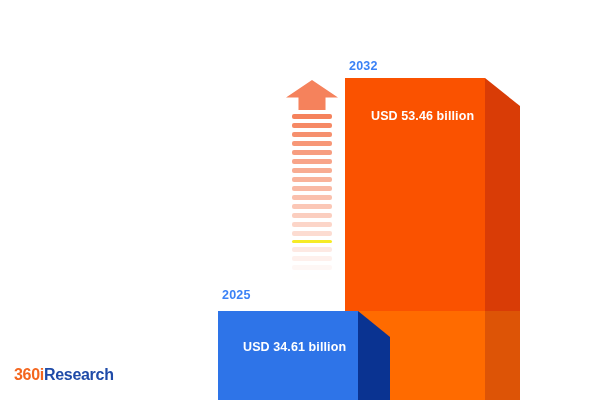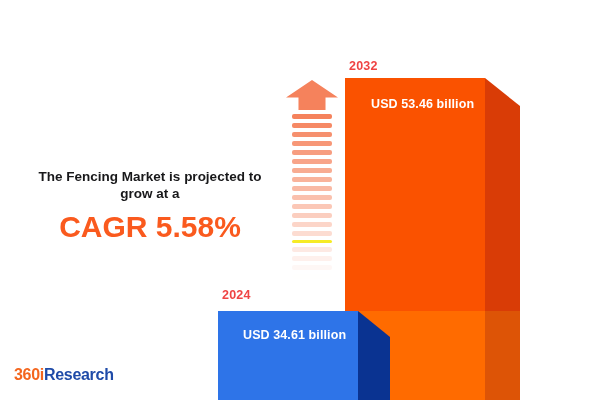--- a/index.html
+++ b/index.html
@@ -162,47 +162,43 @@
     width: 32px;
     background: #0a3391;
     clip-path: polygon(0 0, 100% 26px, 100% 100%, 0 100%);
   }
 
   
   .year-label {
     position: absolute;
     font-size: 12.5px;
     font-weight: bold;
-    color: #ef4444;
+    color: #3b82f6;
     letter-spacing: 0.2px;
   }
   #year-2032 { left: 349px; top: 59px; }
   #year-2024 { left: 222px; top: 288px; }
 
   .value-label {
     position: absolute;
     font-size: 12.5px;
     font-weight: bold;
     color: #ffffff;
     letter-spacing: 0.1px;
+    margin-top: 12px;
   }
   #value-2032 { left: 371px; top: 97px; }
   #value-2024 { left: 243px; top: 328px; }
 </style>
 </head>
 <body>
 
 <div id="infographic">
 
 
-  <div class="statement">
-    <div class="statement-line">The Fencing Market is projected to</div>
-    <div class="statement-line">grow at a</div>
-    <div class="statement-cagr">CAGR 5.58%</div>
-  </div>
 
   <div class="arrow-wrap">
     <div class="arrow-head"></div>
     <div class="arrow-stripes" id="arrow-stripes">
         <div class="stripe" style="background: rgb(245, 130, 92); opacity: 1;"></div>
         <div class="stripe" style="background: rgb(245, 130, 92); opacity: 0.945;"></div>
         <div class="stripe" style="background: rgb(245, 130, 92); opacity: 0.889;"></div>
         <div class="stripe" style="background: rgb(245, 130, 92); opacity: 0.834;"></div>
         <div class="stripe" style="background: rgb(245, 130, 92); opacity: 0.779;"></div>
         <div class="stripe" style="background: rgb(245, 130, 92); opacity: 0.724;"></div>
@@ -231,20 +227,20 @@
   </div>
 
   <div class="bar" id="bar-2024">
     <div class="bar-face"></div>
     <div class="bar-side"></div>
   </div>
 
   <div class="year-label" id="year-2032">2032</div>
   <div class="value-label" id="value-2032">USD 53.46 billion</div>
 
-  <div class="year-label" id="year-2024">2024</div>
+  <div class="year-label" id="year-2024">2025</div>
   <div class="value-label" id="value-2024">USD 34.61 billion</div>
 
   <div class="logo">
     <span class="logo-360i">360i</span><span class="logo-research">Research</span>
   </div>
 
 </div>
 
 </body></html>

